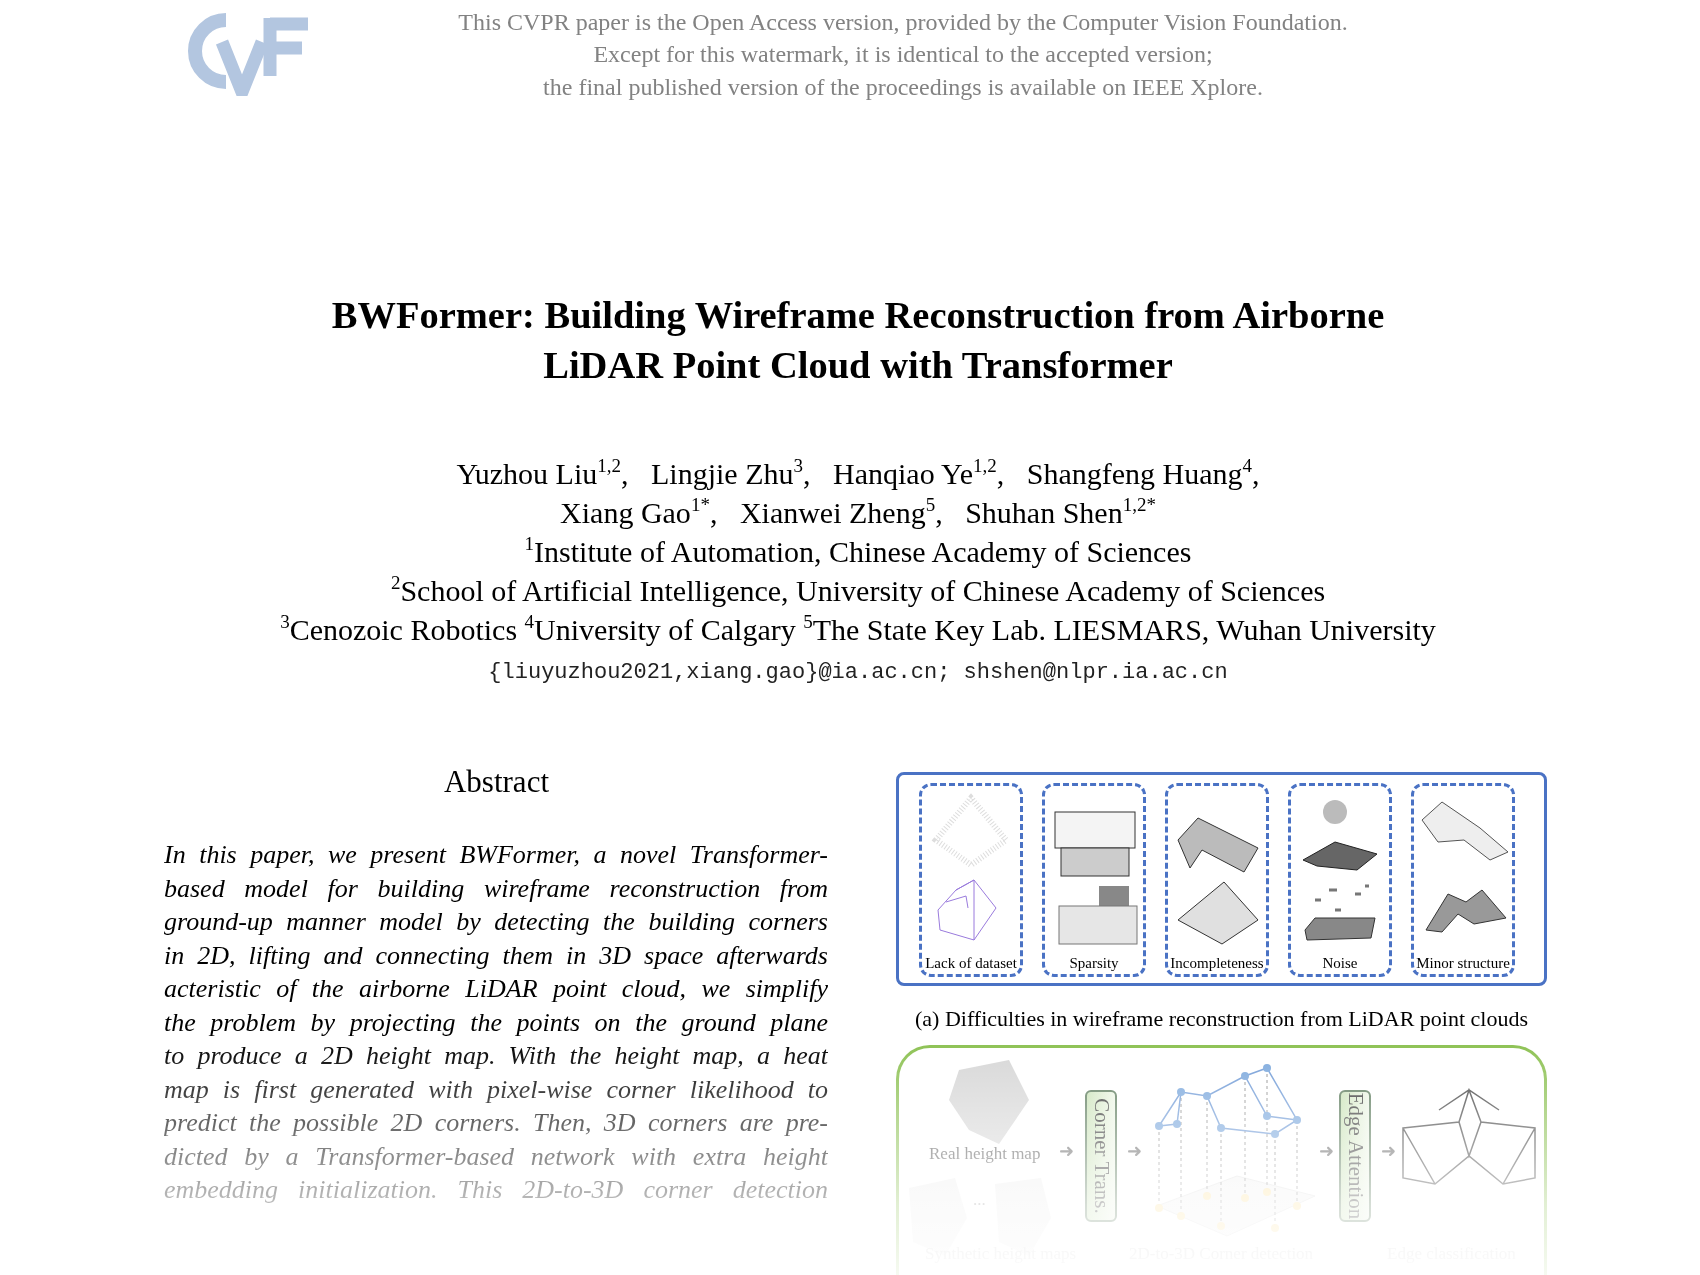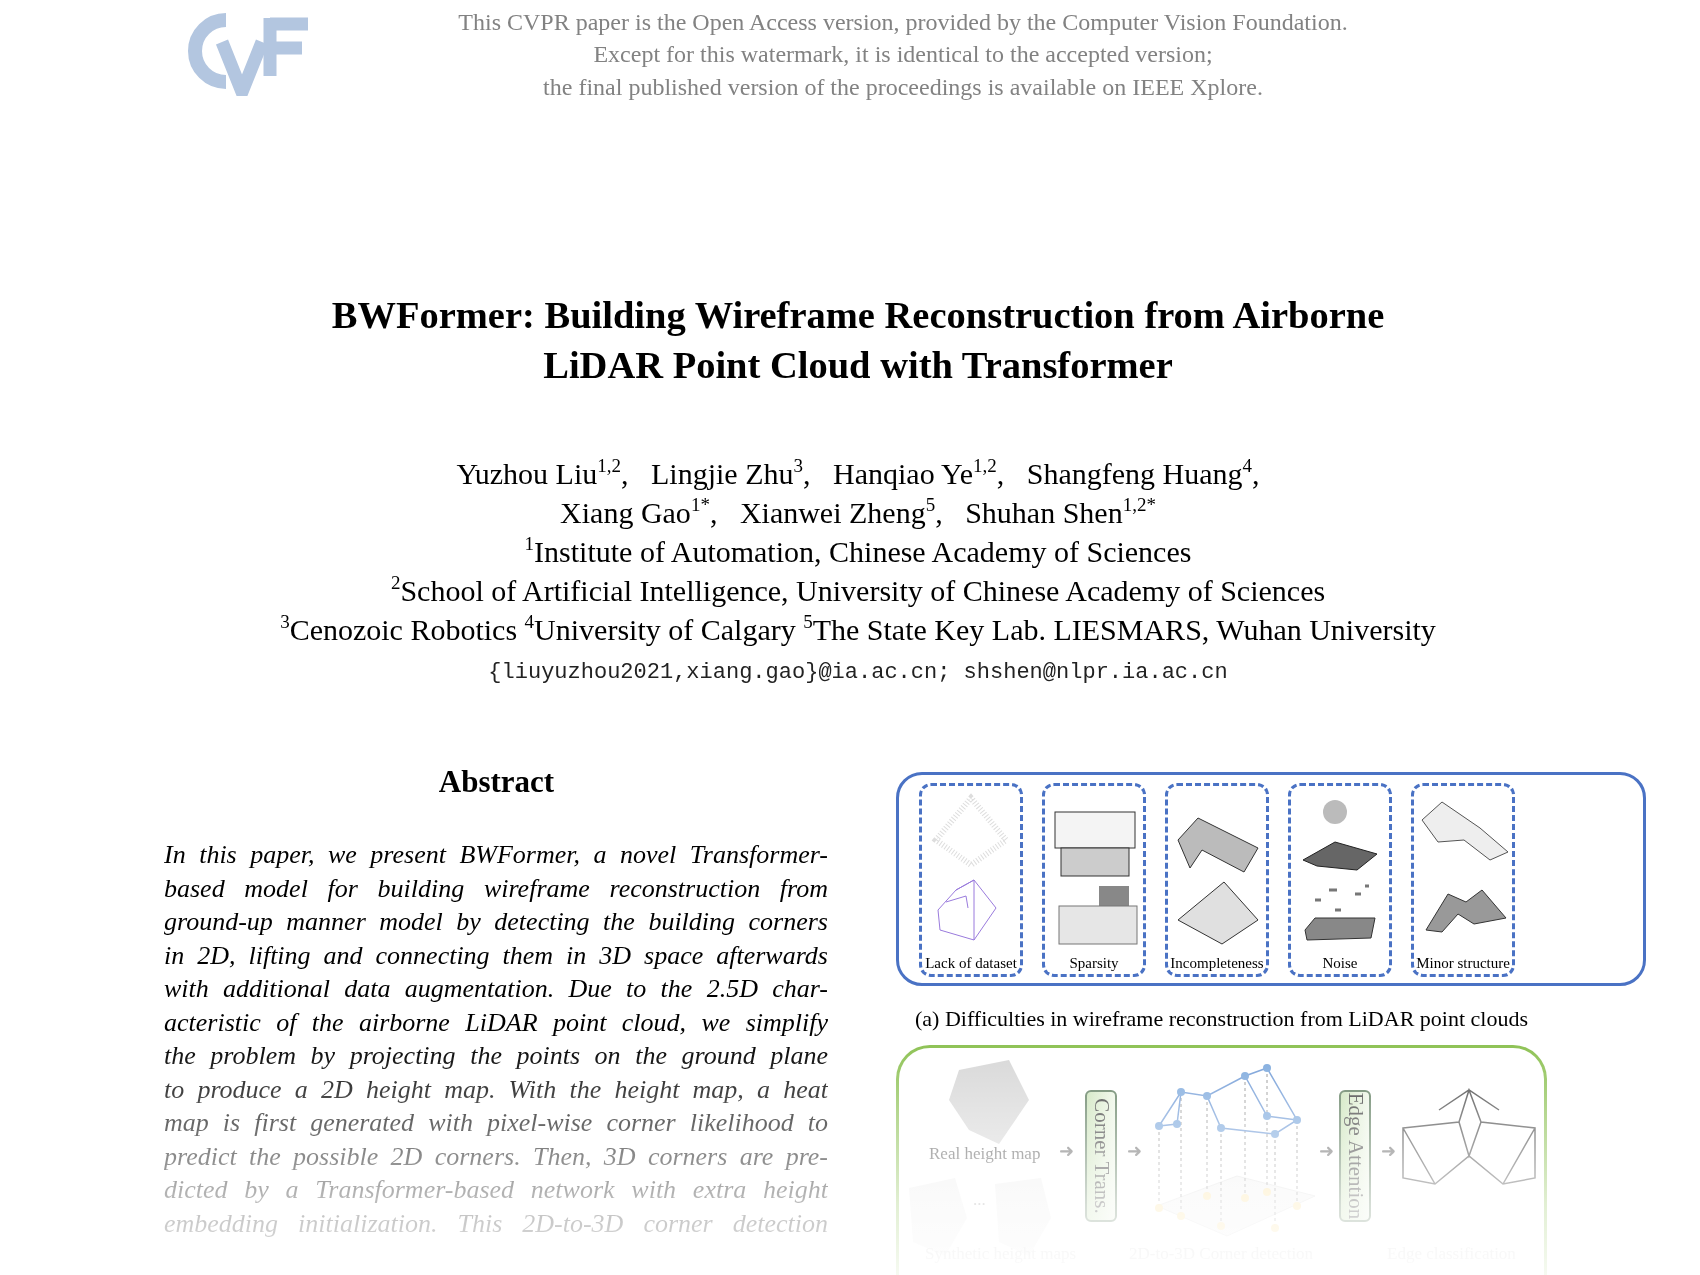--- a/index.html
+++ b/index.html
@@ -12,30 +12,30 @@
   #cvf-logo { left:186px; top:12px; width:124px; height:84px; }
   .wm { position:absolute; left:0; width:1806px; text-align:center; color:#828282;
         font-size:24px; line-height:28px; }
   
   .title { position:absolute; left:0; width:1716px; text-align:center; font-weight:bold;
            font-size:38.5px; line-height:46px; }
   .auth { position:absolute; left:0; width:1716px; text-align:center; font-size:30px; line-height:36px; white-space:nowrap; }
   .auth sup { font-size:19px; vertical-align:0; position:relative; top:-12px; }
   .email { position:absolute; left:0; width:1716px; text-align:center; font-family:"Liberation Mono", monospace; font-size:22px; color:#222; }
   
-  #abstract-heading { left:164px; width:665px; top:764px; text-align:center; font-weight:bold; font-size:31px; }
+  #abstract-heading { left:164px; width:665px; top:764px; text-align:center; font-weight:normal; font-size:31px; }
   #abstract-body { left:164px; top:838px; width:664px; }
   .aline { height:33.5px; font-style:italic; font-size:26px; line-height:33.5px; text-align:justify;
            text-align-last:justify; white-space:nowrap; overflow:hidden; }
   
   #fade { left:0; top:1040px; width:1700px; height:235px;
     background:linear-gradient(to bottom, rgba(255,255,255,0) 0%, rgba(255,255,255,0.35) 30%, rgba(255,255,255,0.75) 70%, rgba(255,255,255,0.92) 100%);
     pointer-events:none; }
   
-  #fig-a { left:896px; top:772px; width:750px; height:214px; border:3px solid #4a72c4; border-radius:26px; box-sizing:border-box; }
+  #fig-a { left:896px; top:772px; width:651px; height:214px; border:3px solid #4a72c4; border-radius:8px; box-sizing:border-box; }
   .panel { position:absolute; top:8px; width:104px; height:194px; border:3px dashed #4a72c4; border-radius:12px; box-sizing:border-box; }
   .plabel { position:absolute; bottom:2px; left:0; right:0; text-align:center; font-size:15px; white-space:nowrap; }
   .panel svg { position:absolute; left:4px; top:4px; }
   #cap-a { left:896px; top:1006px; width:651px; text-align:center; font-size:22px; white-space:nowrap; }
   
   #fig-b { left:896px; top:1045px; width:651px; height:230px; border:3px solid #8cc152; border-bottom:none; border-radius:34px 34px 0 0; box-sizing:border-box; }
   .vbox { position:absolute; width:32px; height:132px; border:2px solid #5b7a5b; border-radius:6px;
           background:linear-gradient(to right, #c9e2b6, #eef6e7); box-sizing:border-box; }
   .vtext { position:absolute; left:50%; top:50%; transform:translate(-50%,-50%) rotate(90deg); white-space:nowrap; font-size:21px; color:#333; }
   .blabel { position:absolute; font-size:17px; color:#555; white-space:nowrap; }
@@ -77,21 +77,20 @@
   <sup>3</sup><span>Cenozoic Robotics </span><sup>4</sup><span>University of Calgary </span><sup>5</sup><span>The State Key Lab. LIESMARS, Wuhan University</span>
 </div>
 <div class="email" style="top:660px">{liuyuzhou2021,xiang.gao}@ia.ac.cn; shshen@nlpr.ia.ac.cn</div>
 
 <div id="abstract-heading" class="abs">Abstract</div>
 <div id="abstract-body" class="abs">
   <div class="aline">In this paper, we present BWFormer, a novel Transformer-</div>
   <div class="aline">based model for building wireframe reconstruction from</div>
   <div class="aline">ground-up manner model by detecting the building corners</div>
   <div class="aline">in 2D, lifting and connecting them in 3D space afterwards</div>
-  <div class="aline">with additional data augmentation.  Due to the 2.5D char-</div>
   <div class="aline">acteristic of the airborne LiDAR point cloud, we simplify</div>
   <div class="aline">the problem by projecting the points on the ground plane</div>
   <div class="aline">to produce a 2D height map.  With the height map, a heat</div>
   <div class="aline">map is first generated with pixel-wise corner likelihood to</div>
   <div class="aline">predict the possible 2D corners. Then, 3D corners are pre-</div>
   <div class="aline">dicted by a Transformer-based network with extra height</div>
   <div class="aline">embedding initialization.  This 2D-to-3D corner detection</div>
 </div>
 
 <div id="fig-a" class="abs">

